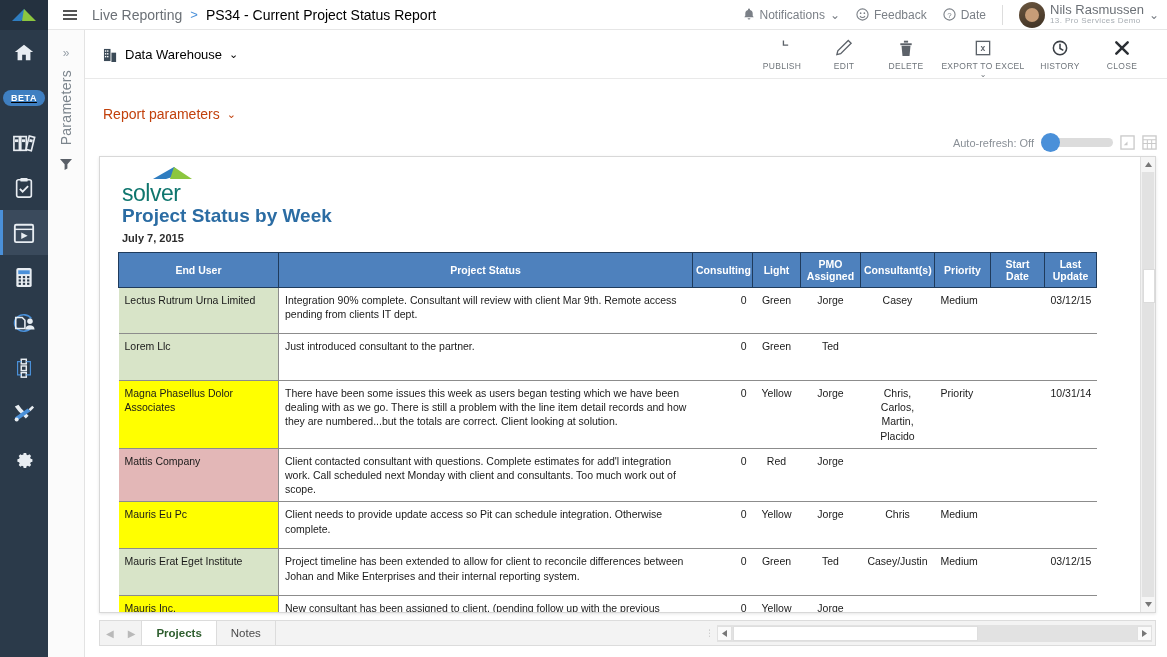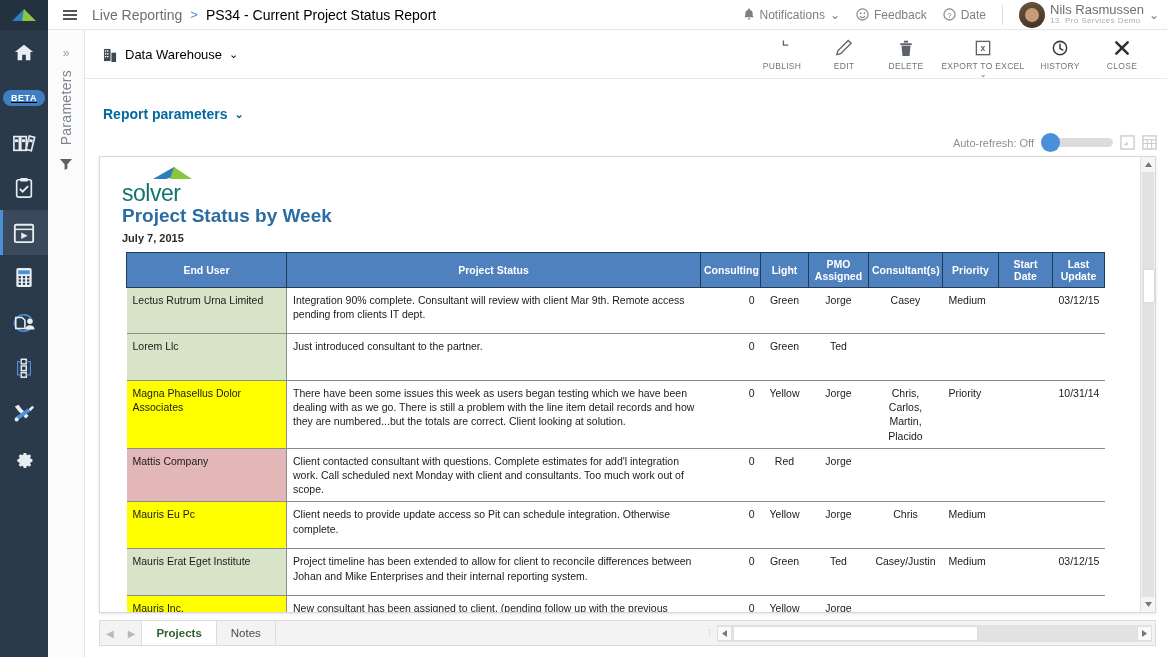--- a/index.html
+++ b/index.html
@@ -96,23 +96,22 @@
     gap: 3px; cursor: pointer; position: relative;
   }
   .action.wide { width: 92px; }
   .action .lbl { font-size: 8.5px; color: #6f757b; letter-spacing: .3px; white-space: nowrap; }
   .action .sub-chev { position: absolute; top: 31px; font-size: 8px; color: #6f757b; }
 
   
   .content { position: absolute; left: 85px; top: 79px; right: 0; bottom: 0; background: #fff; }
   .rep-params {
     position: absolute; left: 18px; top: 27px;
-    font-size: 14px; color: #0369a1; display: flex; align-items: center; gap: 7px;
+    font-size: 14px; color: #c2410c; display: flex; align-items: center; gap: 7px;
     cursor: pointer;
-    font-weight: bold;
   }
   .refresh-row {
     position: absolute; right: 10px; top: 56px;
     display: flex; align-items: center; gap: 7px;
   }
   .refresh-lbl { font-size: 11px; color: #8a9097; }
   .toggle { width: 72px; height: 9px; background: #dcdcdc; border-radius: 5px; position: relative; }
   .toggle-knob {
     position: absolute; left: 0; top: -5px; width: 19px; height: 19px;
     border-radius: 50%; background: #4a90d9;
@@ -129,21 +128,21 @@
   .panel-inner { position: absolute; left: 0; top: 0; right: 15px; bottom: 0; overflow: hidden; }
   .rep-head { padding: 10px 0 8px 22px; }
   .solver-logo { position: relative; width: 95px; height: 36px; }
   .solver-word {
     position: absolute; left: 0; top: 13px;
     font-size: 23px; color: #0f766e; letter-spacing: -.5px; font-family: "Liberation Sans", sans-serif;
   }
   .rep-title { font-size: 19px; font-weight: bold; color: #2b6ca3; margin: 2px 0 0 0; }
   .rep-date { font-size: 11px; font-weight: bold; color: #2c2c2c; margin-top: 5px; }
 
-  table.report { border-collapse: collapse; margin-left: 26px; width: 968px; table-layout: fixed; }
+  table.report { border-collapse: collapse; margin-left: 18px; width: 968px; table-layout: fixed; }
   table.report th {
     background: #4e81bd; color: #fff; font-size: 10.5px; font-weight: bold;
     padding: 5px 3px; border: 1px solid #1f3b5c; text-align: center; vertical-align: middle;
     line-height: 1.15;
   }
   table.report td {
     font-size: 10.5px; color: #1a1a1a; padding: 5px 6px;
     border-bottom: 1px solid #8c8c8c; vertical-align: top; line-height: 1.35;
   }
   td.enduser { border-right: 1px solid #8c8c8c; }

